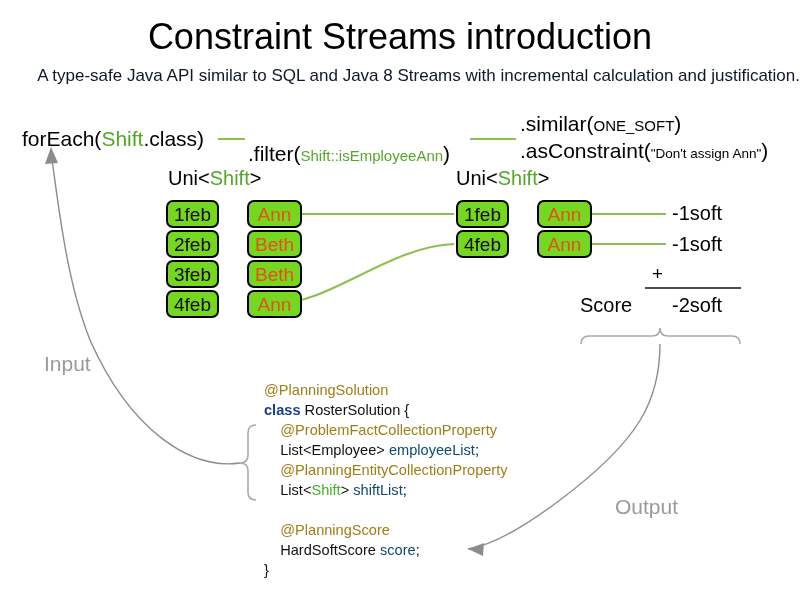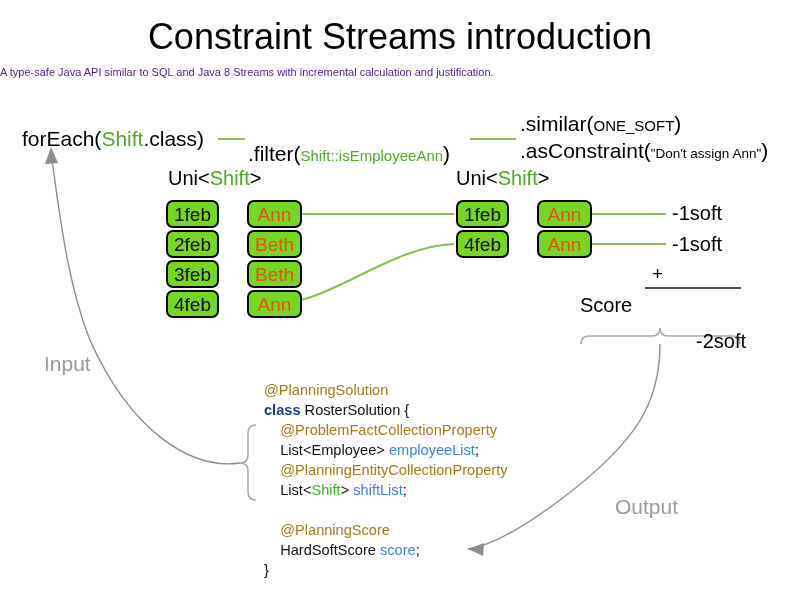--- a/index.html
+++ b/index.html
@@ -19,23 +19,23 @@
   
   #title {
     left: 0; right: 0; top: 16px;
     text-align: center;
     font-size: 36px;
     letter-spacing: 0px;
     color: #000;
   }
   #subtitle {
     left: 0; right: 0; top: 66px;
-    text-align: left;
-    font-size: 11px;
-    color: #4c1d95;
+    text-align: right;
+    font-size: 17px;
+    color: #0f172a;
   }
 
   
   .pipe { font-size: 21px; color: #000; }
   .green { color: #55a628; }
   .small { font-size: 15px; }
   .smaller { font-size: 13.5px; }
 
   #foreach { left: 22px; top: 127px; }
   #filter  { left: 248px; top: 142px; }
@@ -68,21 +68,21 @@
   }
   .cell.date { width: 53px; color: #0a0a0a; }
   .cell.name { width: 55px; color: #e8501a; margin-left: -2px; }
 
   
   .soft { font-size: 20px; color: #000; }
   #soft1 { left: 672px; top: 202px; }
   #soft2 { left: 672px; top: 233px; }
   #plus  { left: 652px; top: 263px; font-size: 19px; }
   #scorelabel { left: 580px; top: 294px; font-size: 20px; }
-  #total { left: 696px; top: 294px; font-size: 20px; margin-top: 36px; }
+  #total { left: 672px; top: 294px; font-size: 20px; }
   #sumline {
     left: 645px; top: 287px; width: 96px; height: 2px;
     background: #4d4d4d;
   }
 
   
   .ioLabel { font-size: 21px; color: #9a9a9a; }
   #inputLabel  { left: 44px; top: 352px; }
   #outputLabel { left: 615px; top: 495px; }
 
@@ -90,21 +90,21 @@
   #code {
     position: absolute;
     left: 264px; top: 380px;
     font-size: 14.6px;
     line-height: 20px;
     color: #111;
   }
   #code .ln { white-space: pre; }
   .ann { color: #a07d16; }
   .kw  { color: #1b3f94; font-weight: bold; }
-  .var { color: #3b82f6; }
+  .var { color: #0c4a6e; }
   .cls { color: #111; }
   .grn { color: #44b02a; }
   .blank { height: 20px; }
 
   svg.overlay {
     position: absolute; left:0; top:0;
     width: 800px; height: 600px;
     pointer-events: none;
   }
 </style>

